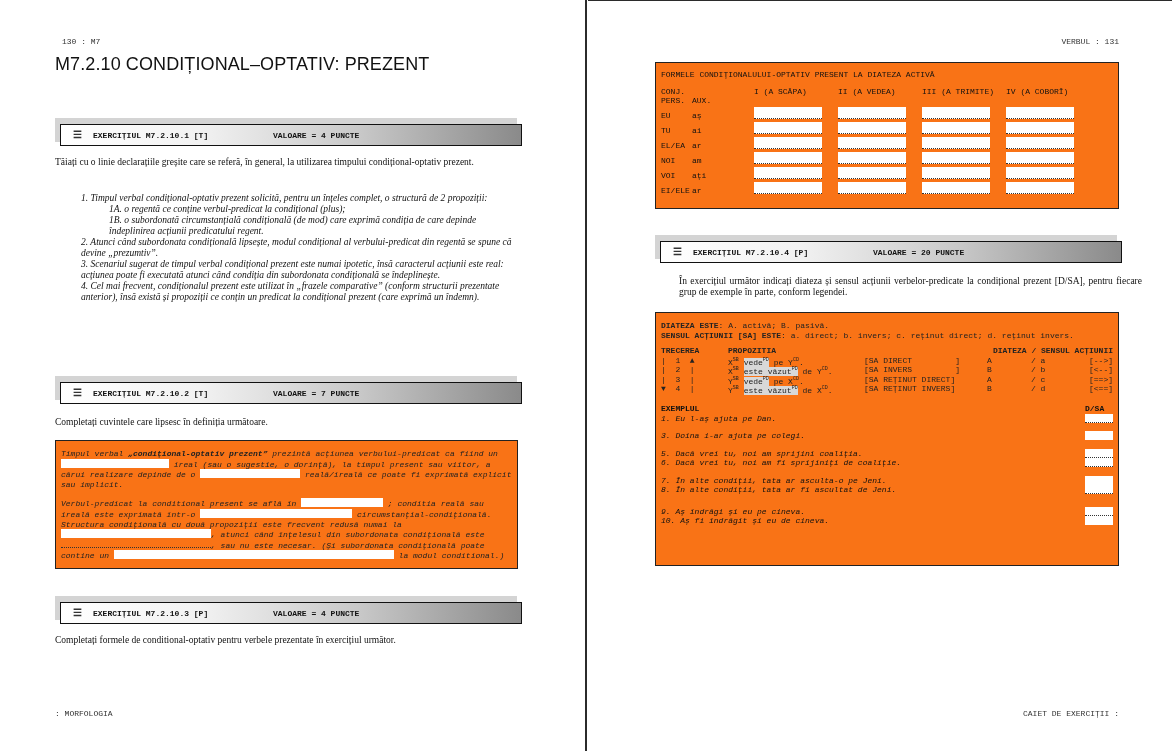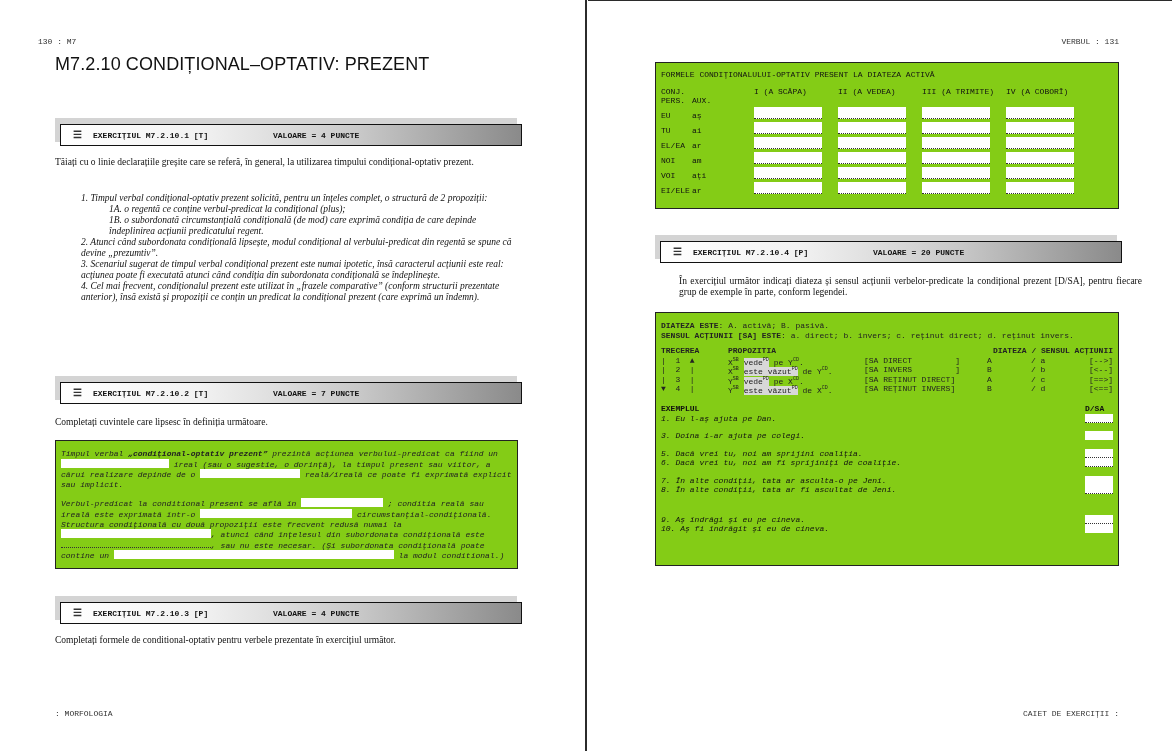--- a/index.html
+++ b/index.html
@@ -22,21 +22,21 @@
   .ex-bar .box { position: absolute; left: 5px; top: 6px; right: -5px; height: 22px; border: 1px solid #111;
     background: linear-gradient(to right, #ffffff 0%, #f2f2f2 30%, #c8c8c8 65%, #8a8a8a 100%);
     display: flex; align-items: center; font-family: "Liberation Mono", monospace; font-size: 8px; font-weight: bold; }
   .ex-bar .icon { width: 10px; margin-left: 12px; margin-right: 10px; font-size: 10px; color: #333; }
   .ex-bar .label { width: 180px; }
 
   .para { position: absolute; font-size: 9.5px; line-height: 11px; }
   .list { position: absolute; left: 81px; width: 435px; font-size: 9.5px; line-height: 11px; font-style: italic; }
   .list .sub { padding-left: 28px; }
 
-  .gray-box { position: absolute; background: #84cc16; border: 1px solid #222; }
+  .gray-box { position: absolute; background: #f97316; border: 1px solid #222; }
   .fill-text { font-family: "Liberation Mono", monospace; font-style: italic; font-size: 8px; line-height: 9.6px; color: #222; }
   .blank { display: inline-block; background: #fff; height: 9px; vertical-align: -1px; }
   .dots { display: inline-block; border-bottom: 1px dotted #333; height: 8px; vertical-align: 0; }
 
   table.forms { border-collapse: collapse; font-family: "Liberation Mono", monospace; font-size: 8px; }
   table.forms td { padding: 0; height: 15px; vertical-align: bottom; }
   .cell-blank { display: block; width: 68px; height: 12px; background: #fff; border-bottom: 1px dotted #333; margin-bottom: 1px; }
 
   .legend { font-family: "Liberation Mono", monospace; font-size: 8px; line-height: 9.5px; color: #222; white-space: pre; }
   .legend b { font-weight: bold; }
@@ -47,21 +47,21 @@
   .ans { width: 28px; height: 9px; background: #fff; border-bottom: 1px dotted #333; font-style: normal; }
   .ans.plain { border-bottom: none; }
 </style>
 </head>
 <body>
 
 <div class="spine"></div>
 <div class="topline"></div>
 
 <div class="page page-left">
-  <div class="run-head mono" style="left:38px;">130 : M7</div>
+  <div class="run-head mono" style="left:62px;">130 : M7</div>
   <h1 class="section-title">M7.2.10 CONDIȚIONAL–OPTATIV: PREZENT</h1>
 
   <div class="ex-bar" style="left:55px; top:118px; width:462px;">
     <div class="shadow"></div>
     <div class="box">
       <span class="icon">☰</span>
       <span class="label">EXERCIȚIUL M7.2.10.1 [T]</span>
       <span>VALOARE = 4 PUNCTE</span>
     </div>
   </div>
@@ -301,21 +301,21 @@
         <div style="margin-bottom: 8px;">
           <div class="ex-row">
             <span>5. Dacă vrei tu, noi am sprijini coaliția.</span>
             <span class="ans"></span>
           </div>
           <div class="ex-row">
             <span>6. Dacă vrei tu, noi am fi sprijiniți de coaliție.</span>
             <span class="ans"></span>
           </div>
         </div>
-        <div style="margin-bottom: 20px; text-align: right;">
+        <div style="margin-bottom: 12px; text-align: right;">
           <div class="ex-row">
             <span>7. În alte condiții, tata ar asculta-o pe Jeni.</span>
             <span class="ans plain"></span>
           </div>
           <div class="ex-row">
             <span>8. În alte condiții, tata ar fi ascultat de Jeni.</span>
             <span class="ans"></span>
           </div>
         </div>
         <div style="margin-bottom: 0px;">

